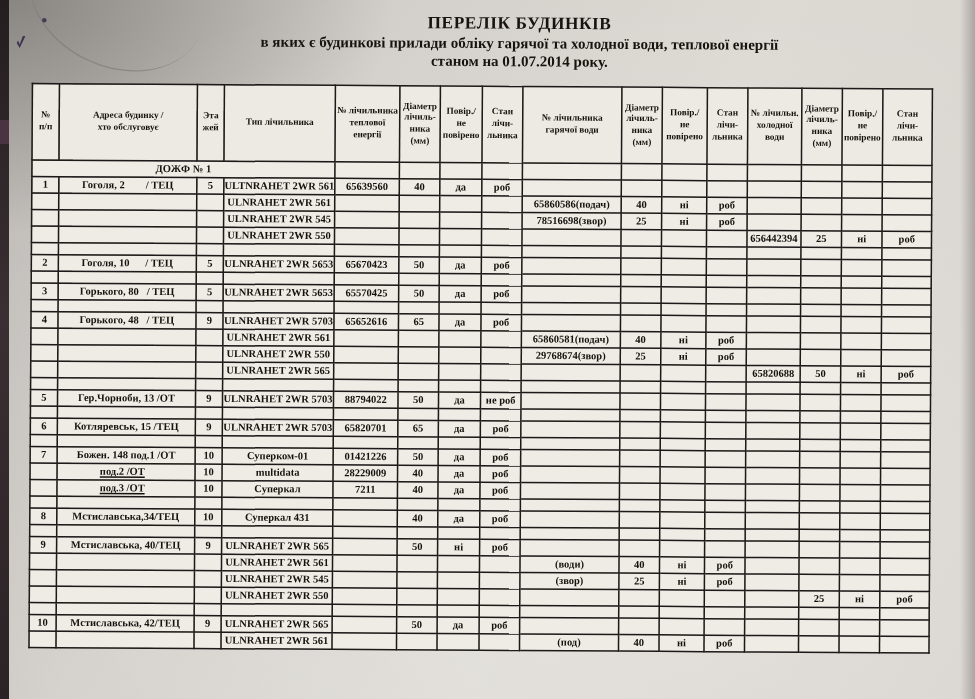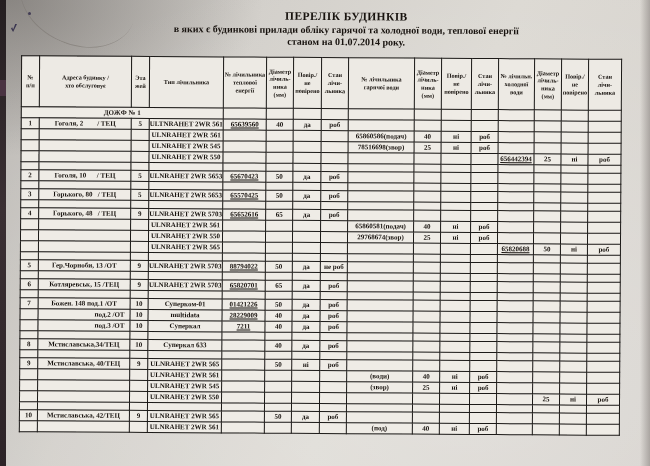--- a/index.html
+++ b/index.html
@@ -42,25 +42,25 @@
     text-align:center;white-space:pre-line;height:50px;vertical-align:middle;
   }
   th.h-dark{background:#5e5d5c;color:#2e2d2c;}
   th.h-mid{background:#a3a19e;color:#14110e;}
   table.doc td{
     height:10px;line-height:10px;font-size:7px;font-weight:bold;text-align:center;
     white-space:pre;background:#efece6;
   }
   td.emp{background:#c8c5c0;}
   td.dark{background:#5e5d5c;}
-  td.darkfill{background:#d9d6d0;text-decoration:underline;}
+  td.darkfill{background:#d9d6d0;}
   td.mid{background:#a3a19e;}
   td.midfill{background:#e2dfd9;margin-top:25px;}
   td.c-addr{text-align:left;padding-left:3px;}
-  td.c-addr.sub{text-align:right;padding-right:5px;}
+  td.c-addr.sub{text-align:center;padding-right:5px;text-decoration:underline;}
   td.c-sec{text-align:center;font-weight:bold;font-size:7.5px;background:#efece6;}
   tr.sp td{height:7px;line-height:7px;}
   td.whitemp{background:#ebe8e2;}
 </style>
 </head>
 <body>
 
 <div class="shade"></div>
 <div class="edge-left"></div>
 <div class="edge-right"></div>
@@ -553,21 +553,21 @@
           <td class="emp"></td>
           <td class="dark"></td>
           <td class="emp"></td>
           <td class="emp"></td>
           <td class="emp"></td>
         </tr>
         <tr>
           <td class="">8</td>
           <td class="c-addr">Мстиславська,34/ТЕЦ</td>
           <td class="">10</td>
-          <td class="">Суперкал 633</td>
+          <td class="">Суперкал 431</td>
           <td class="dark"></td>
           <td class="">40</td>
           <td class="">да</td>
           <td class="">роб</td>
           <td class="mid"></td>
           <td class="emp"></td>
           <td class="emp"></td>
           <td class="emp"></td>
           <td class="dark"></td>
           <td class="emp"></td>

